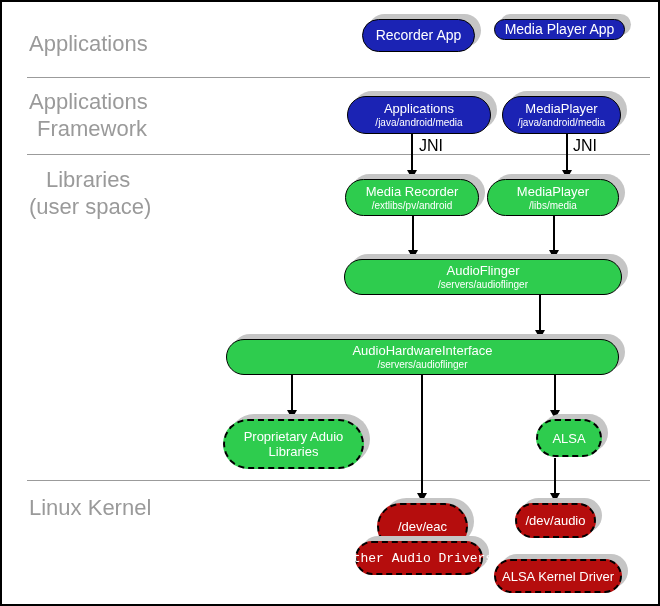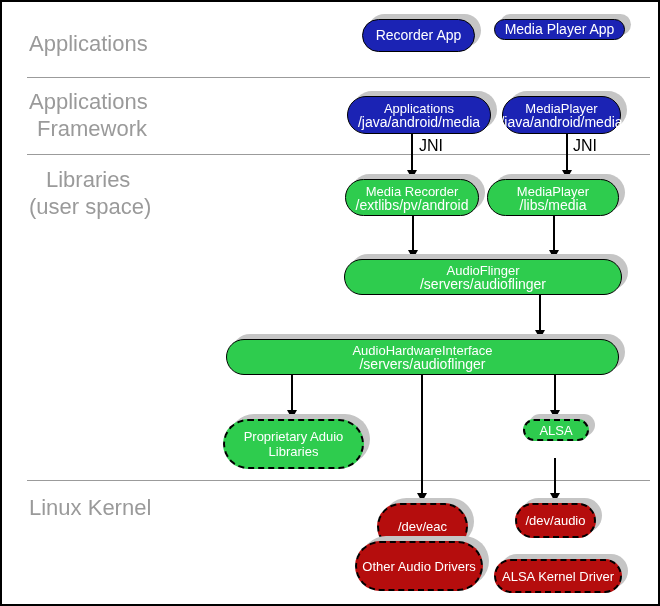--- a/index.html
+++ b/index.html
@@ -23,21 +23,21 @@
     background:var(--green);color:#fff;text-align:right;
     display:flex;flex-direction:column;justify-content:center;align-items:center;
     box-shadow:6px -5px 0 0 var(--shadow);
   }
   .node.blue{background:var(--blue);}
   .node.green{background:var(--green);}
   .node.red{background:var(--red);}
   .node.dashed{border:2px dashed #000;}
   .node .title{font-size:13px;line-height:15px;white-space:nowrap;}
   .node .title.lg{font-size:14px;}
-  .node .path{font-size:14px;line-height:13px;white-space:nowrap;}
+  .node .path{font-size:10px;line-height:13px;white-space:nowrap;}
   .vline{position:absolute;width:1.5px;background:#000;}
   .arrowhead{
     position:absolute;width:0;height:0;
     border-left:5px solid transparent;border-right:5px solid transparent;
     border-top:9px solid #000;
   }
   .jni-label{position:absolute;font-size:16px;color:#000;white-space:nowrap;}
 </style>
 </head>
 <body>
@@ -118,33 +118,33 @@
   <div class="arrowhead" style="left:285px;top:408px;"></div>
   <div class="vline" style="left:419px;top:373px;height:120px;"></div>
   <div class="arrowhead" style="left:415px;top:491px;"></div>
   <div class="vline" style="left:552px;top:373px;height:37px;"></div>
   <div class="arrowhead" style="left:548px;top:408px;"></div>
 
   <div class="node green dashed" style="left:221px;top:417px;width:141px;height:50px;">
     <div class="title">Proprietary Aduio</div>
     <div class="title">Libraries</div>
   </div>
-  <div class="node green dashed" style="left:521px;top:417px;width:66px;height:22px;">
+  <div class="node green dashed" style="left:534px;top:417px;width:66px;height:38px;">
     <div class="title">ALSA</div>
   </div>
 
   <div class="vline" style="left:552px;top:456px;height:37px;"></div>
   <div class="arrowhead" style="left:548px;top:491px;"></div>
 
   <div class="node red dashed" style="left:375px;top:501px;width:91px;height:47px;">
     <div class="title">/dev/eac</div>
   </div>
   <div class="node red dashed" style="left:513px;top:501px;width:81px;height:35px;">
     <div class="title">/dev/audio</div>
   </div>
-  <div class="node red dashed" style="left:353px;top:539px;width:128px;height:50px;">
+  <div class="node red dashed" style="left:353px;top:539px;width:128px;height:34px;font-family:Liberation Mono, monospace;">
     <div class="title">Other Audio Drivers</div>
   </div>
   <div class="node red dashed" style="left:492px;top:557px;width:128px;height:34px;">
     <div class="title">ALSA Kernel Driver</div>
   </div>
 
 </div>
 
 </body></html>

